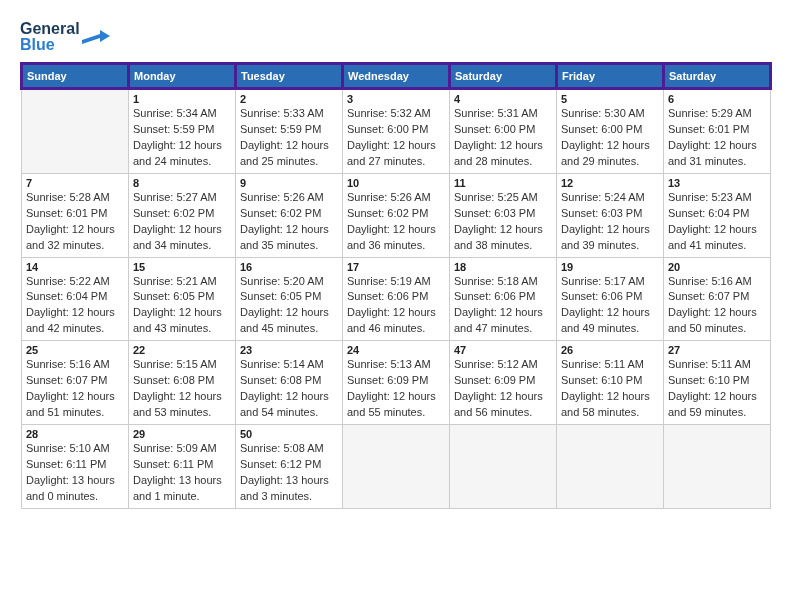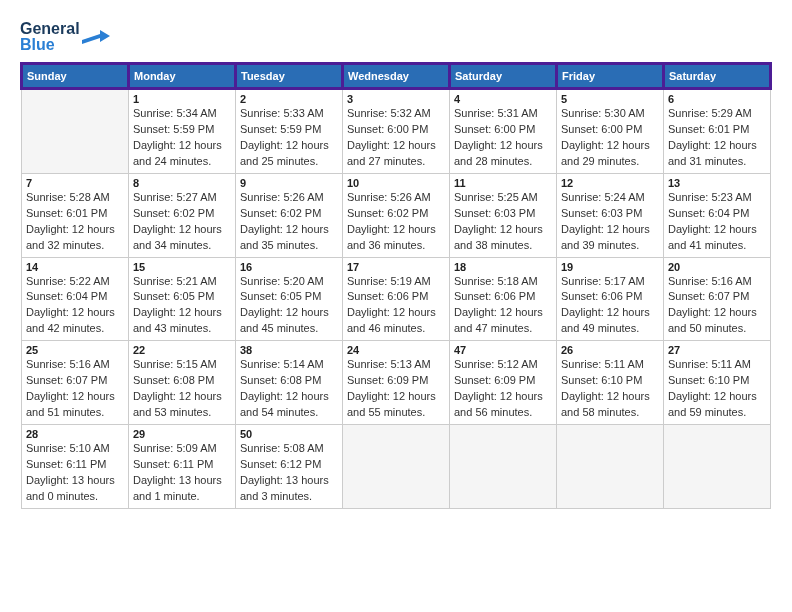--- a/index.html
+++ b/index.html
@@ -204,21 +204,21 @@
         <tr>
           <td>
             <span class="day-num">25</span>
             <div class="day-info">Sunrise: 5:16 AM<br>Sunset: 6:07 PM<br>Daylight: 12 hours<br>and 51 minutes.</div>
           </td>
           <td>
             <span class="day-num">22</span>
             <div class="day-info">Sunrise: 5:15 AM<br>Sunset: 6:08 PM<br>Daylight: 12 hours<br>and 53 minutes.</div>
           </td>
           <td>
-            <span class="day-num">38</span>
+            <span class="day-num">23</span>
             <div class="day-info">Sunrise: 5:14 AM<br>Sunset: 6:08 PM<br>Daylight: 12 hours<br>and 54 minutes.</div>
           </td>
           <td>
             <span class="day-num">24</span>
             <div class="day-info">Sunrise: 5:13 AM<br>Sunset: 6:09 PM<br>Daylight: 12 hours<br>and 55 minutes.</div>
           </td>
           <td>
             <span class="day-num">47</span>
             <div class="day-info">Sunrise: 5:12 AM<br>Sunset: 6:09 PM<br>Daylight: 12 hours<br>and 56 minutes.</div>
           </td>

